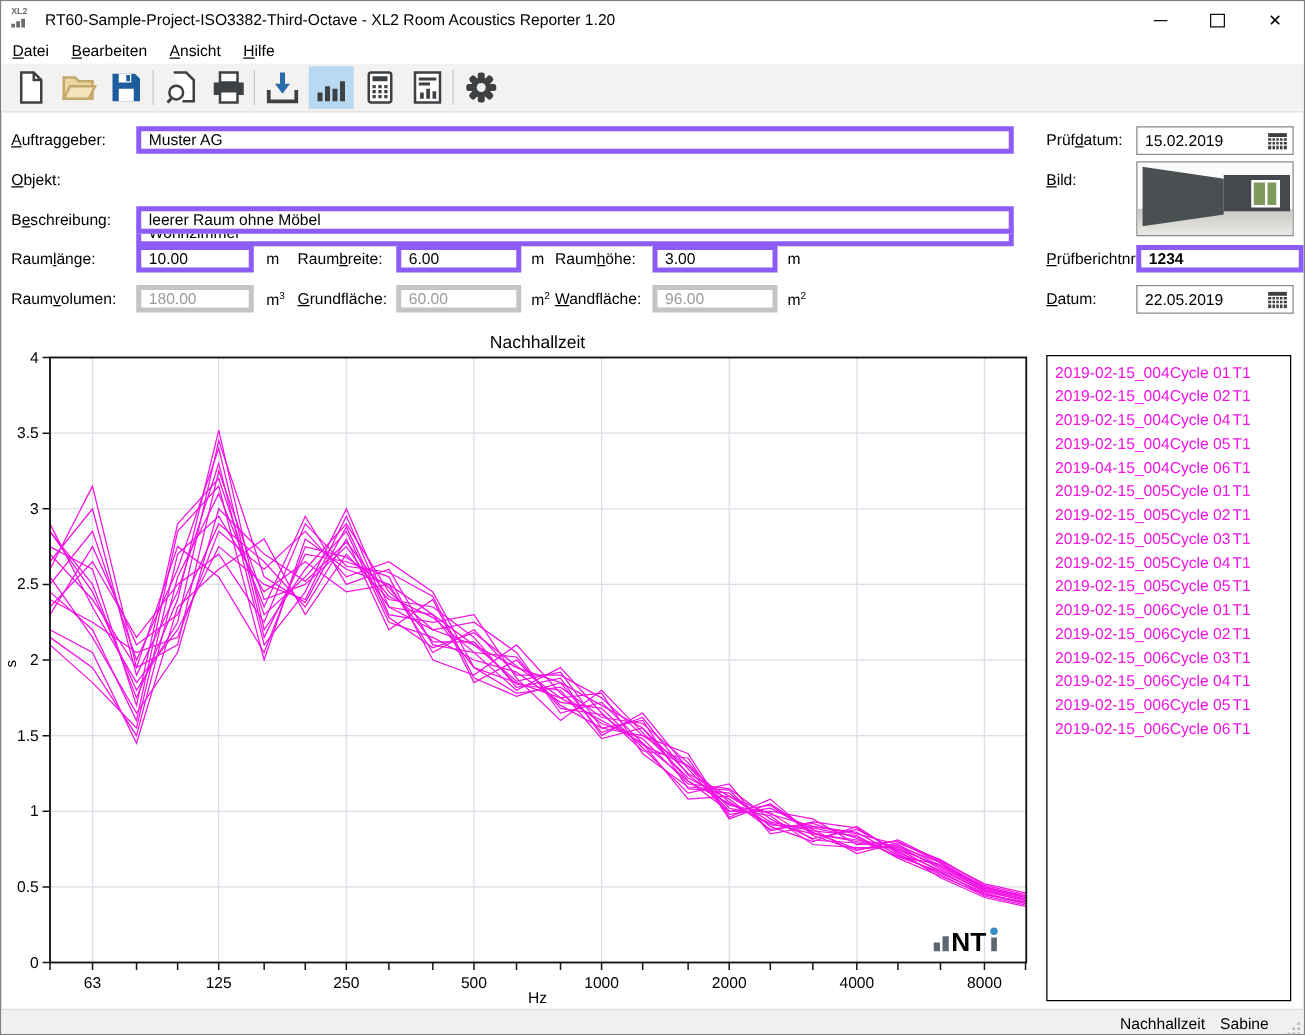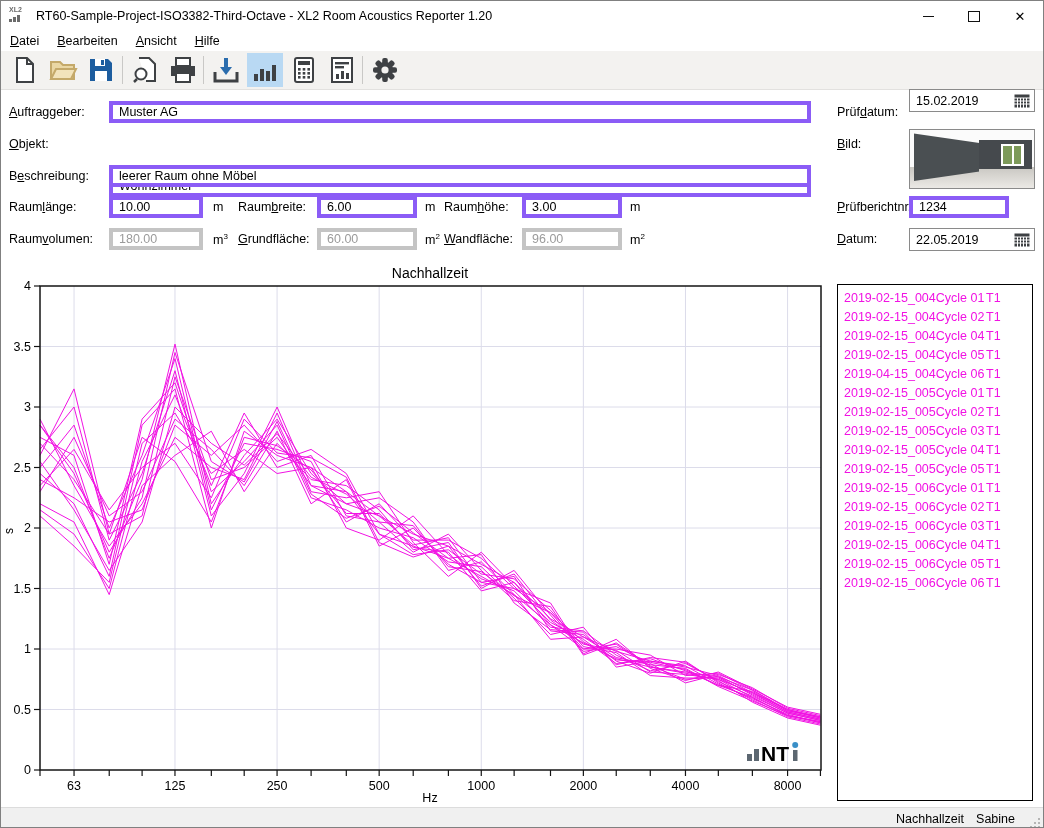--- a/index.html
+++ b/index.html
@@ -212,21 +212,21 @@
   <input class="finput" style="left: 108px; top: 227px; width: 94px;" disabled="" value="180.00">
   <span class="unit" style="left:212px;top:231px"><span>m</span><sup>3</sup></span>
   <span class="flabel" style="left:237px;top:231px"><u>G</u>rundfläche:</span>
   <input class="finput" style="left: 316px; top: 227px; width: 100px;" disabled="" value="60.00">
   <span class="unit" style="left:424px;top:231px"><span>m</span><sup>2</sup></span>
   <span class="flabel" style="left:443px;top:231px"><u>W</u>andfläche:</span>
   <input class="finput" style="left: 521px; top: 227px; width: 100px;" disabled="" value="96.00">
   <span class="unit" style="left:629px;top:231px"><span>m</span><sup>2</sup></span>
 
   <span class="flabel" style="left:836px;top:104px">Prüf<u>d</u>atum:</span>
-  <div class="datewrap" style="left:908px;top:88px;width:126px">
+  <div class="datewrap" style="left:908px;top:100px;width:126px">
     <input value="15.02.2019" style="">
     <span class="calbtn">
       <svg width="16" height="14" viewBox="0 0 16 14">
         <rect x="0.5" y="0.5" width="15" height="13" fill="#3e4144"></rect>
         <g stroke="#fff" stroke-width="1">
             <line x1="0" y1="4" x2="16" y2="4"></line>
             <line x1="0" y1="7" x2="16" y2="7"></line>
             <line x1="0" y1="10" x2="16" y2="10"></line>
             <line x1="3.5" y1="4" x2="3.5" y2="14"></line>
             <line x1="6.5" y1="4" x2="6.5" y2="14"></line>
@@ -242,21 +242,21 @@
     <div class="floor"></div>
     <div class="wall-left"></div>
     <div class="wall-right"></div>
     <div class="win">
         <div class="glass"></div>
         <div class="mullion"></div>
       </div>
   </div>
 
   <span class="flabel" style="left:836px;top:199px"><u>P</u>rüfberichtnr.:</span>
-  <input class="finput" style="left: 908px; top: 195px; width: 100px;" value="1234">
+  <input class="finput" style="left: 908px; top: 195px; width: 134px; font-weight: bold;" value="1234">
 
   <span class="flabel" style="left:836px;top:231px"><u>D</u>atum:</span>
   <div class="datewrap" style="left:908px;top:227px;width:126px">
     <input value="22.05.2019" style="">
     <span class="calbtn">
       <svg width="16" height="14" viewBox="0 0 16 14">
         <rect x="0.5" y="0.5" width="15" height="13" fill="#3e4144"></rect>
         <g stroke="#fff" stroke-width="1">
             <line x1="0" y1="4" x2="16" y2="4"></line>
             <line x1="0" y1="7" x2="16" y2="7"></line>

